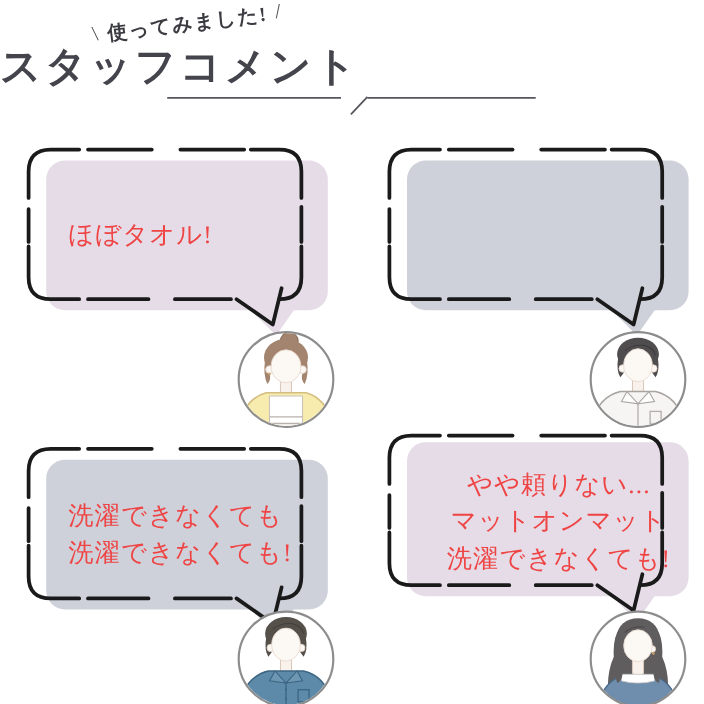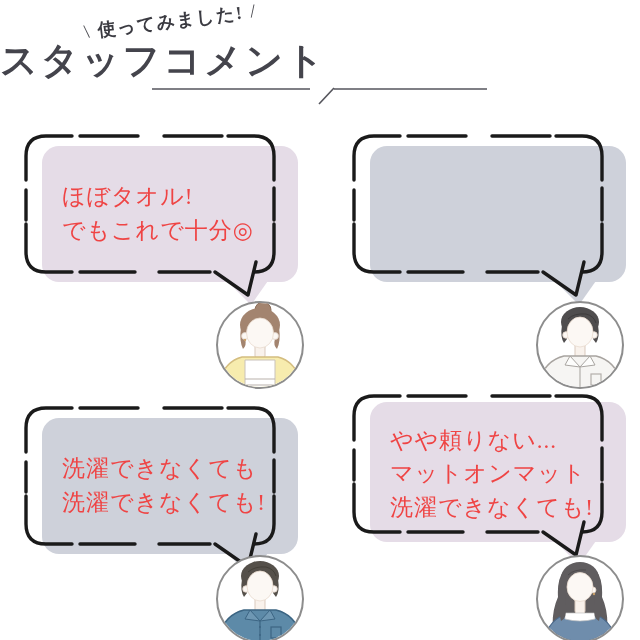--- a/index.html
+++ b/index.html
@@ -70,21 +70,20 @@
         <path d="M 54 144 L 28 144 Q 8 144 8 124 L 8 96"></path>
         <line x1="62" y1="8" x2="204" y2="8" stroke-dasharray="58 26"></line>
         <line x1="62" y1="144" x2="192" y2="144" stroke-dasharray="55 24"></line>
         <line x1="8" y1="62" x2="8" y2="92"></line>
         <line x1="256" y1="60" x2="256" y2="92"></line>
         <path d="M 197 144 L 230 167 L 238 134"></path>
       </g>
     </svg>
     <div class="bubble-text">
       <span>ほぼタオル!</span>
-      <span>でもこれで十分◎</span>
     </div>
   </div>
 
   <div class="bubble-cell cell-2">
     <svg class="bubble-svg" width="310" height="180" viewBox="0 0 310 180">
       <rect x="24" y="18" width="256" height="136" rx="17" fill="#ced1da"></rect>
       <polygon points="206,150 252,150 233,177" fill="#ced1da"></polygon>
       <g fill="none" stroke="#1a1a1a" stroke-width="3.4" stroke-linecap="round" stroke-linejoin="round">
         <path d="M 8 52 L 8 28 Q 8 8 28 8 L 54 8"></path>
         <path d="M 210 8 L 236 8 Q 256 8 256 28 L 256 52"></path>
@@ -130,21 +129,21 @@
         <path d="M 210 8 L 236 8 Q 256 8 256 28 L 256 52"></path>
         <path d="M 256 96 L 256 124 Q 256 144 236 144"></path>
         <path d="M 54 144 L 28 144 Q 8 144 8 124 L 8 96"></path>
         <line x1="62" y1="8" x2="204" y2="8" stroke-dasharray="58 26"></line>
         <line x1="62" y1="144" x2="192" y2="144" stroke-dasharray="55 24"></line>
         <line x1="8" y1="62" x2="8" y2="92"></line>
         <line x1="256" y1="60" x2="256" y2="92"></line>
         <path d="M 197 144 L 230 167 L 238 134"></path>
       </g>
     </svg>
-    <div class="bubble-text" style="line-height:1.45;">
+    <div class="bubble-text" style="line-height:1.45;text-align:center;">
       <span>やや頼りない...</span>
       <span>マットオンマット</span>
       <span>洗濯できなくても!</span>
     </div>
   </div>
 
   <svg class="avatar av-1" viewBox="0 0 92 92">
     <defs>
         <clipPath id="clip1">
           <circle cx="46" cy="46" r="42"></circle>

